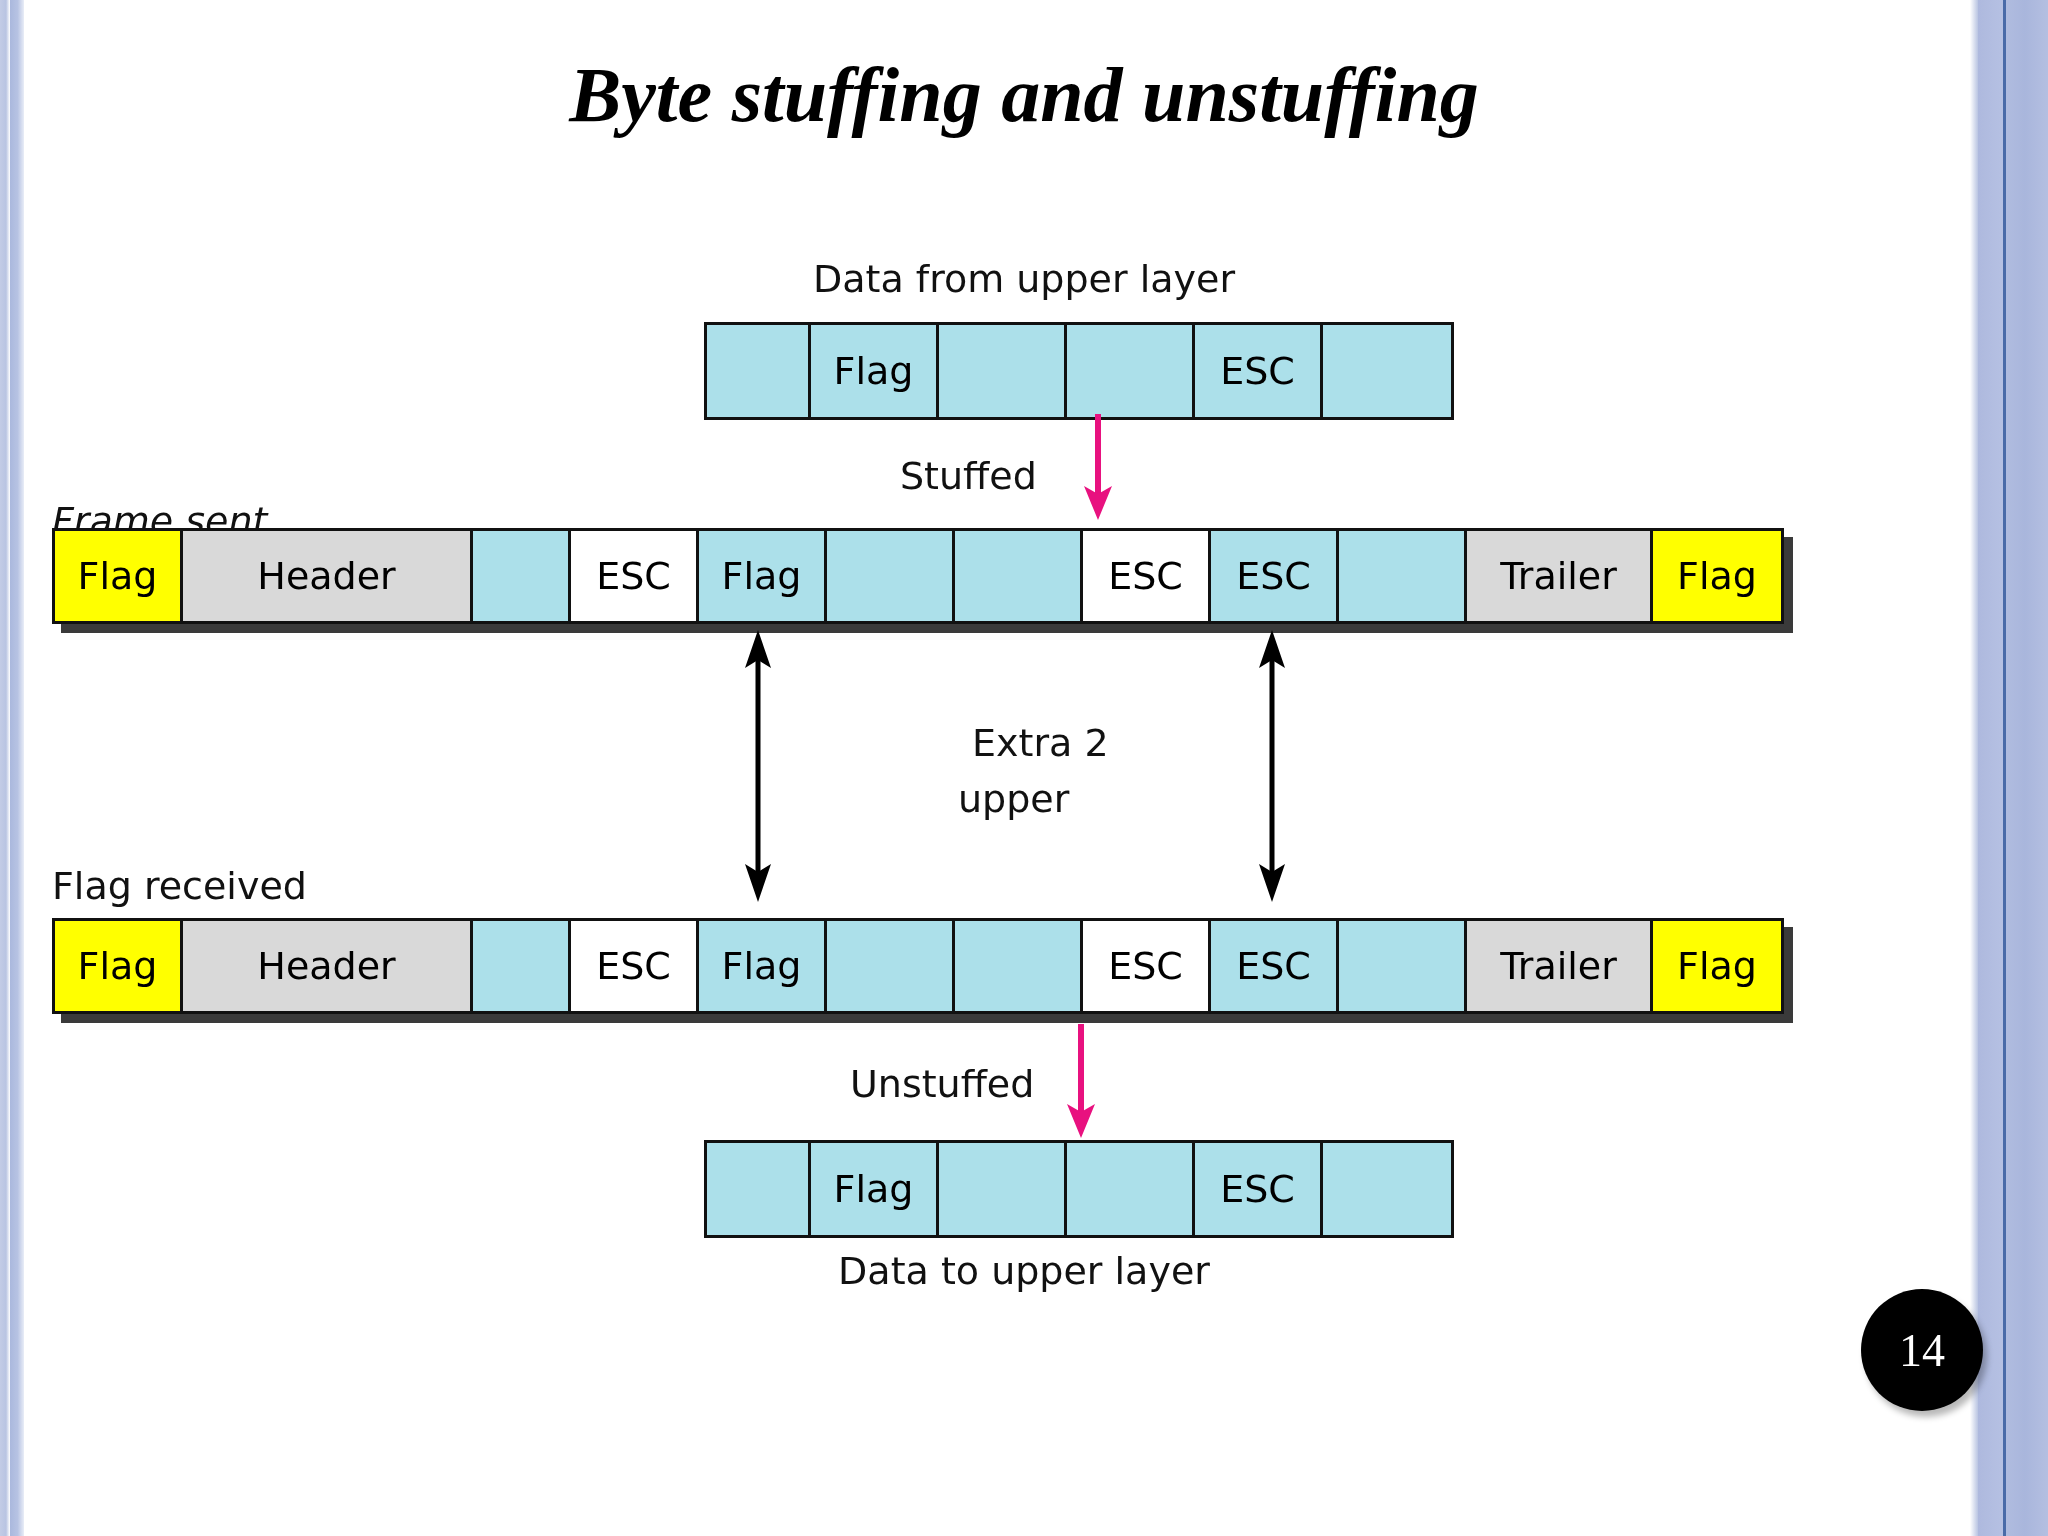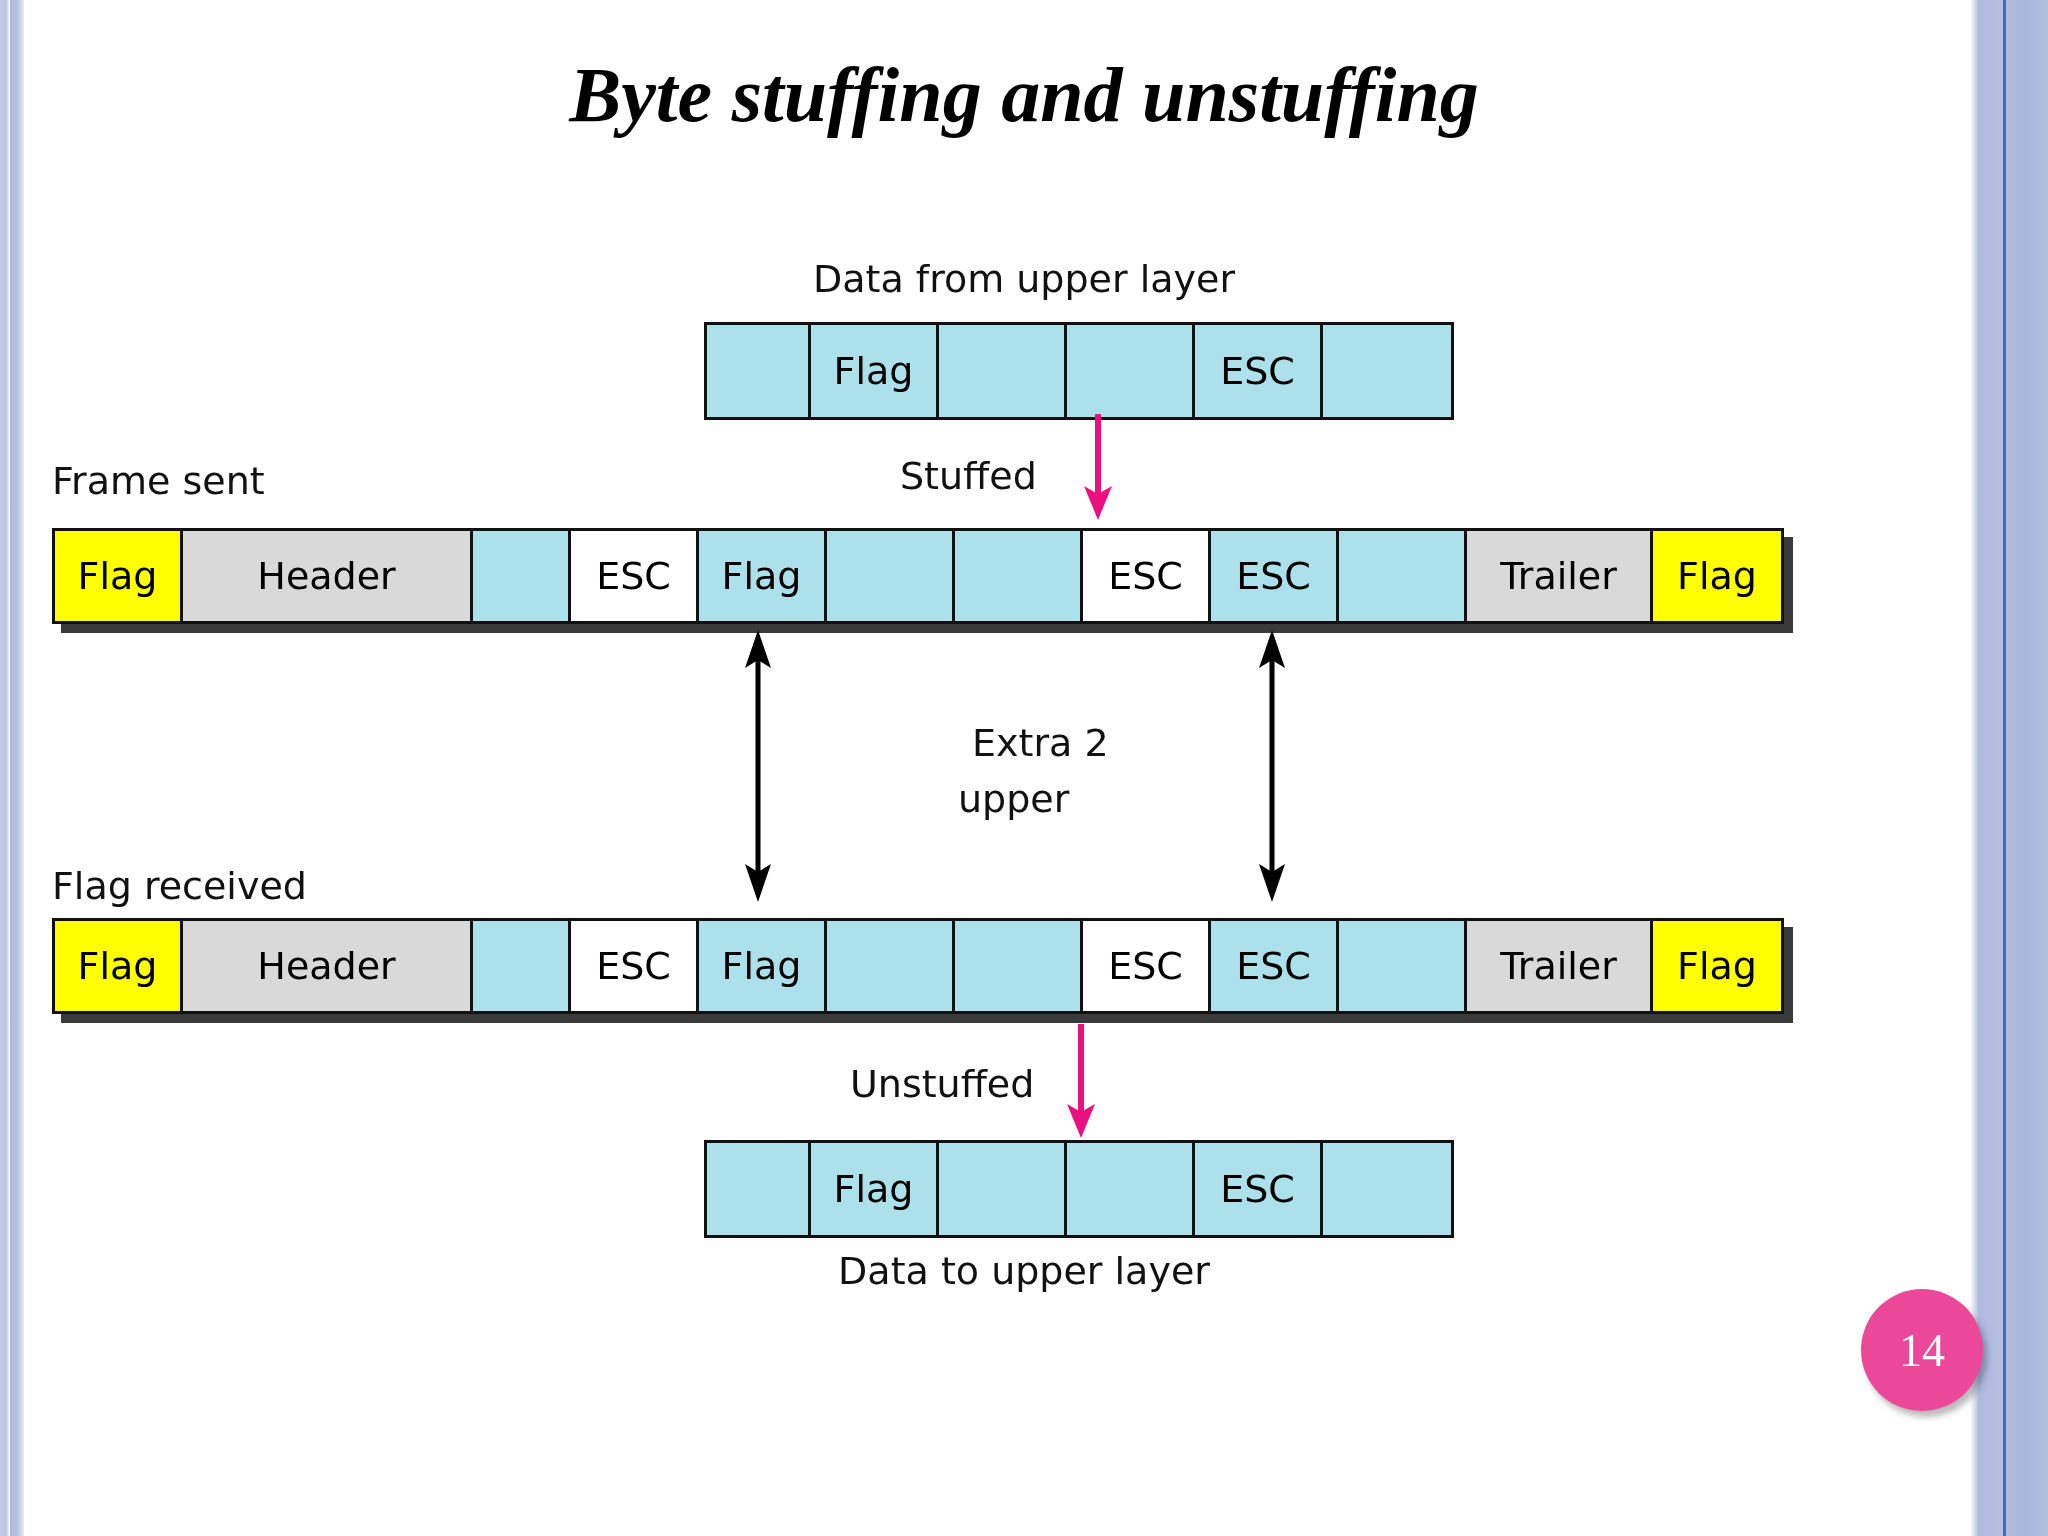--- a/index.html
+++ b/index.html
@@ -142,21 +142,21 @@
       <div class="byte-cell fill-blue" style="width: 128px; flex: 0 0 128px;"></div>
     </div>
 
   <div class="diagram-label" id="lbl-stuffed" style="left:900px; top:455px;">Stuffed</div>
 
   <svg class="arrow-svg" id="arrow-stuffed" style="left:1080px; top:414px;" width="36" height="110" viewBox="0 0 36 110">
     <line x1="18" y1="0" x2="18" y2="86" stroke="#e8117f" stroke-width="6"></line>
     <polygon points="18,106 4,72 18,80 32,72" fill="#e8117f"></polygon>
   </svg>
 
-  <div class="diagram-label" id="lbl-frame-sent" style="left:52px; top:460px;">Frame sent</div>
+  <div class="diagram-label" id="lbl-frame-sent" style="left:52px; top:500px;font-style:italic;">Frame sent</div>
 
   <div class="byte-strip shadowed" id="frame-sent-strip" style="left:52px; top:528px; height:96px;">
       <div class="byte-cell fill-yellow" style="width: 128px; flex: 0 0 128px;">Flag</div>
       <div class="byte-cell fill-gray" style="width: 290px; flex: 0 0 290px;">Header</div>
       <div class="byte-cell fill-blue" style="width: 98px; flex: 0 0 98px;"></div>
       <div class="byte-cell fill-white" style="width: 128px; flex: 0 0 128px;">ESC</div>
       <div class="byte-cell fill-blue" style="width: 128px; flex: 0 0 128px;">Flag</div>
       <div class="byte-cell fill-blue" style="width: 128px; flex: 0 0 128px;"></div>
       <div class="byte-cell fill-blue" style="width: 128px; flex: 0 0 128px;"></div>
       <div class="byte-cell fill-white" style="width: 128px; flex: 0 0 128px;">ESC</div>
@@ -210,18 +210,18 @@
       <div class="byte-cell fill-blue" style="width: 128px; flex: 0 0 128px;">Flag</div>
       <div class="byte-cell fill-blue" style="width: 128px; flex: 0 0 128px;"></div>
       <div class="byte-cell fill-blue" style="width: 128px; flex: 0 0 128px;"></div>
       <div class="byte-cell fill-blue" style="width: 128px; flex: 0 0 128px;">ESC</div>
       <div class="byte-cell fill-blue" style="width: 128px; flex: 0 0 128px;"></div>
     </div>
 
   <div class="diagram-label" id="lbl-data-to" style="left:0; right:0; top:1250px; text-align:center;">Data to upper layer</div>
 
   <div id="page-badge" style="position:absolute; left:1861px; top:1289px; width:122px; height:122px;
-              border-radius:50%; background:#ec4899; display:flex; align-items:center;
+              border-radius:50%; background:#000000; display:flex; align-items:center;
               justify-content:center; box-shadow:4px 6px 6px rgba(0,0,0,0.28);">
     <span style="font-family:'Liberation Serif','DejaVu Serif',serif; font-size:46px; color:#ffffff;">14</span>
   </div>
 
 </div>
 
 </body></html>

